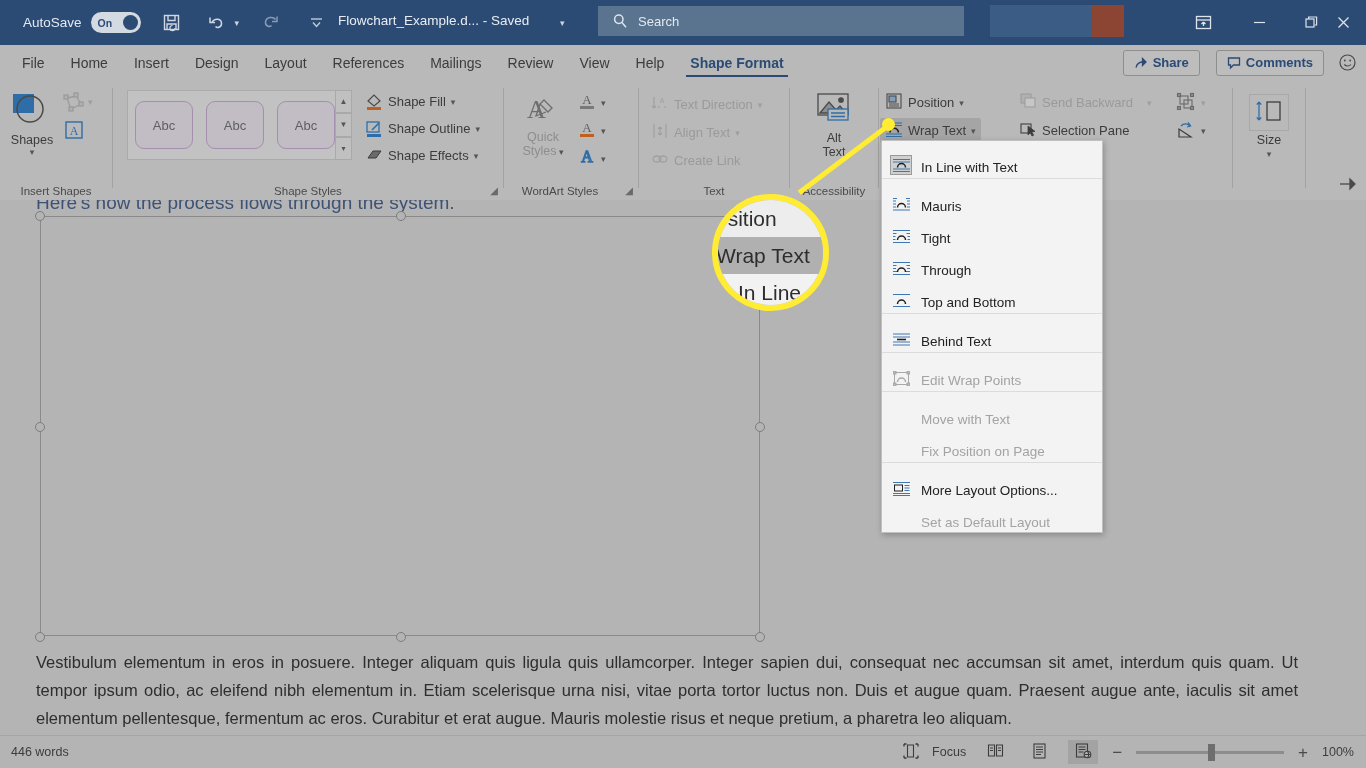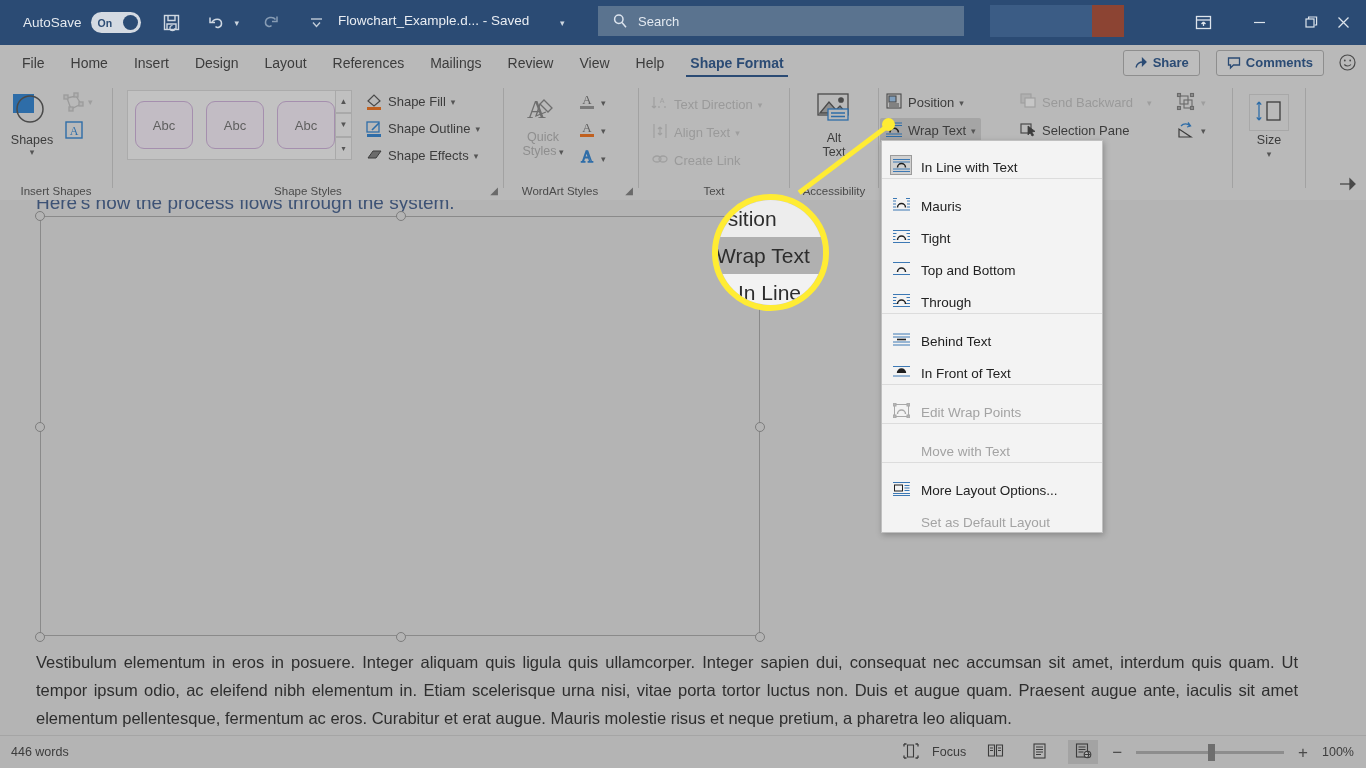--- a/index.html
+++ b/index.html
@@ -640,57 +640,48 @@
         <path d="M0 1.5h17M0 4.5h3.5M13.5 4.5h3.5M0 7.5h2.5M14.5 7.5h2.5M0 10.5h2.5M14.5 10.5h2.5M0 13.5h17"></path>
         <path d="M4.5 11a4 4 0 0 1 8 0" stroke="#1f1f1f" stroke-width="1.5"></path>
       </svg>
     </span>
     <span>Tight</span>
   </div>
 
   <div class="mi">
     <span class="mi-icon">
       <svg width="17" height="15" viewBox="0 0 17 15" fill="none" stroke="#3c78b4" stroke-width="1">
-        <path d="M0 1.5h17M0 13.5h17"></path>
+        <path d="M0 1.5h17M0 4.5h3.5M13.5 4.5h3.5M0 7.5h3M14 7.5h3M0 10.5h5M12 10.5h5M0 13.5h17"></path>
         <path d="M4.5 11a4 4 0 0 1 8 0" stroke="#1f1f1f" stroke-width="1.5"></path>
       </svg>
     </span>
-    <span>Top and Bottom</span>
+    <span>Through</span>
   </div>
 
   <div class="mi">
     <span class="mi-icon">
       <svg width="17" height="15" viewBox="0 0 17 15" fill="none" stroke="#3c78b4" stroke-width="1">
-        <path d="M0 1.5h17M0 4.5h3.5M13.5 4.5h3.5M0 7.5h3M14 7.5h3M0 10.5h5M12 10.5h5M0 13.5h17"></path>
+        <path d="M0 1.5h17M0 13.5h17"></path>
         <path d="M4.5 11a4 4 0 0 1 8 0" stroke="#1f1f1f" stroke-width="1.5"></path>
       </svg>
     </span>
-    <span>Through</span>
+    <span>Top and Bottom</span>
   </div>
   <div class="msep"></div>
 
   <div class="mi">
     <span class="mi-icon">
       <svg width="17" height="15" viewBox="0 0 17 15" fill="none" stroke="#3c78b4" stroke-width="1">
         <path d="M0 2h17M0 5h17M0 10h17M0 13h17"></path>
         <path d="M4 7.5h9" stroke="#1f1f1f" stroke-width="1.6"></path>
       </svg>
     </span>
     <span>Behind Text</span>
   </div>
 
-  <div class="mi">
-    <span class="mi-icon">
-      <svg width="17" height="15" viewBox="0 0 17 15" fill="none" stroke="#3c78b4" stroke-width="1">
-        <path d="M0 2.5h17M0 12h17"></path>
-        <path d="M4.5 9a4 4 0 0 1 8 0" fill="#1f1f1f" stroke="#1f1f1f" stroke-width="1.4"></path>
-      </svg>
-    </span>
-    <span>In Front of Text</span>
-  </div>
   <div class="msep"></div>
 
   <div class="mi dis">
     <span class="mi-icon">
       <svg width="17" height="15" viewBox="0 0 17 15" fill="none" stroke="#a8a8a8" stroke-width="1">
         <rect x="1.5" y="1.5" width="14" height="12"></rect>
         <path d="M4.5 11a4 4 0 0 1 8 0" stroke="#a8a8a8" stroke-width="1.4"></path>
         <rect x="0" y="0" width="3" height="3" fill="#b5b5b5"></rect>
           <rect x="14" y="0" width="3" height="3" fill="#b5b5b5"></rect>
         <rect x="0" y="12" width="3" height="3" fill="#b5b5b5"></rect>
@@ -698,20 +689,24 @@
       </svg>
     </span>
     <span>Edit Wrap Points</span>
   </div>
   <div class="msep"></div>
 
   <div class="mi dis">
     <span class="mi-icon"></span>
     <span>Move with Text</span>
   </div>
+  <div class="mi dis">
+    <span class="mi-icon"></span>
+    <span>Fix Position on Page</span>
+  </div>
   <div class="msep"></div>
 
   <div class="mi">
     <span class="mi-icon">
       <svg width="17" height="15" viewBox="0 0 17 15" fill="none" stroke="#3c78b4" stroke-width="1">
         <path d="M0 1.5h17M0 12.5h17M0 14.5h17"></path>
         <rect x="1.5" y="4" width="8" height="6" fill="none" stroke="#1f1f1f"></rect>
         <path d="M11.5 4.5h5M11.5 7h5M11.5 9.5h5"></path>
       </svg>
     </span>

